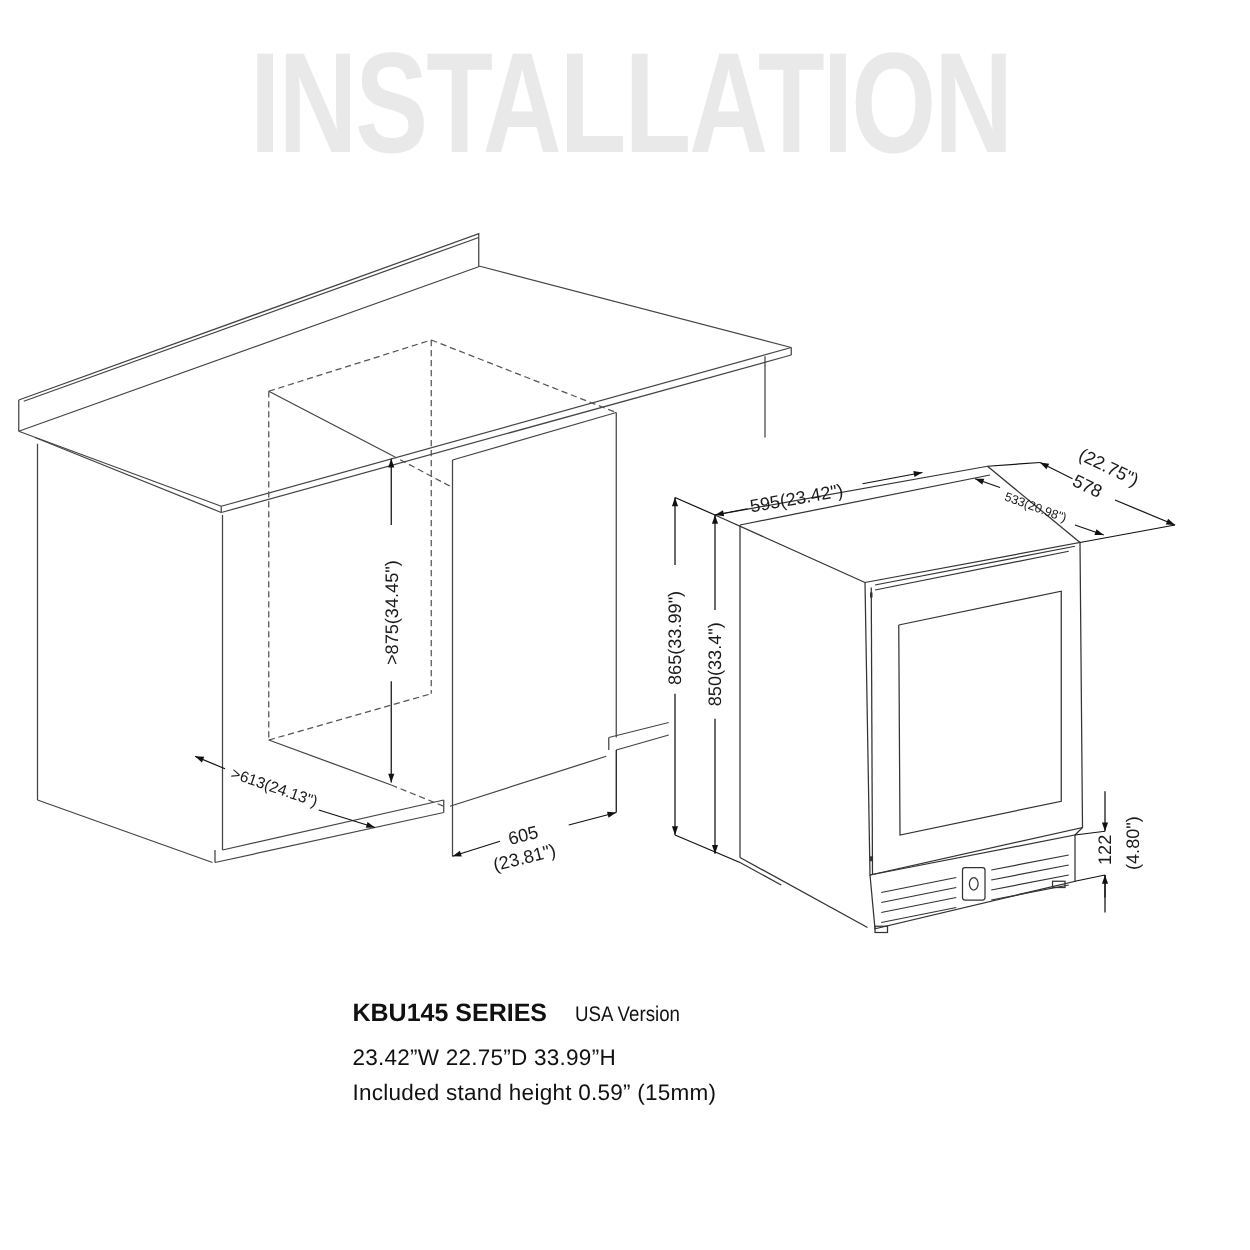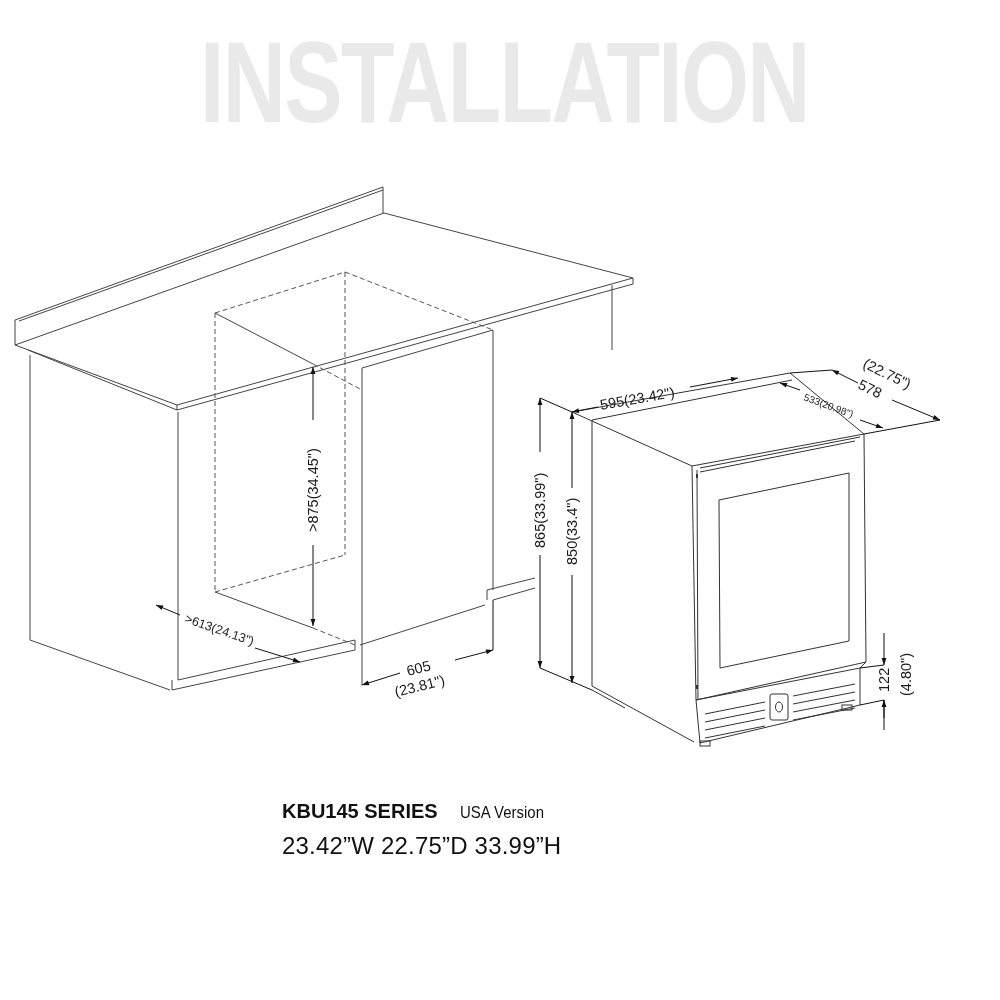--- a/index.html
+++ b/index.html
@@ -9,21 +9,21 @@
     font-family: "Liberation Sans", sans-serif; font-weight: bold; font-size: 112px;
     color: #e9e9e9; letter-spacing: -2px; line-height: 120px; white-space: nowrap;
     transform: scaleX(0.78) scaleY(1.02); transform-origin: left top;
   }
   svg.drawing { position: absolute; left: 0; top: 0; }
   .lbl { font-family: "Liberation Sans", sans-serif; fill: #1a1a1a; }
   .info { position: absolute; left: 254px; top: 800px; color: #111; margin-left: 28px; }
   .series-line { display: flex; align-items: baseline; gap: 22px; height: 32px; }
   .series { font-weight: bold; font-size: 20px; letter-spacing: 0px; }
   .version { font-size: 17px; transform: scaleX(0.88); transform-origin: left; display: inline-block; }
-  .spec { font-size: 24px; line-height: 28px; letter-spacing: 0.2px; }
+  .spec { font-size: 18px; line-height: 28px; letter-spacing: 0.2px; }
 </style>
 </head>
 <body>
 
 <div class="title">INSTALLATION</div>
 
 <svg class="drawing" width="1000" height="1000" viewBox="0 0 1000 1000">
   <defs>
     <marker id="arr" viewBox="0 0 10 10" refX="10" refY="5" markerWidth="9" markerHeight="7" orient="auto-start-reverse">
       <path d="M0,1.5 L10,5 L0,8.5 z" fill="#111"></path>
@@ -167,13 +167,14 @@
   <text class="lbl" font-size="14.5" transform="translate(889,692) rotate(-90)">122</text>
   <text class="lbl" font-size="14.5" transform="translate(911,696) rotate(-90)">(4.80")</text>
 </svg>
 
 <div class="info">
   <div class="series-line">
     <span class="series">KBU145 SERIES</span>
     <span class="version">USA Version</span>
   </div>
   <div class="spec">23.42”W 22.75”D 33.99”H</div>
+  <div class="spec">Included stand height 0.59” (15mm)</div>
 </div>
 
 </body></html>

